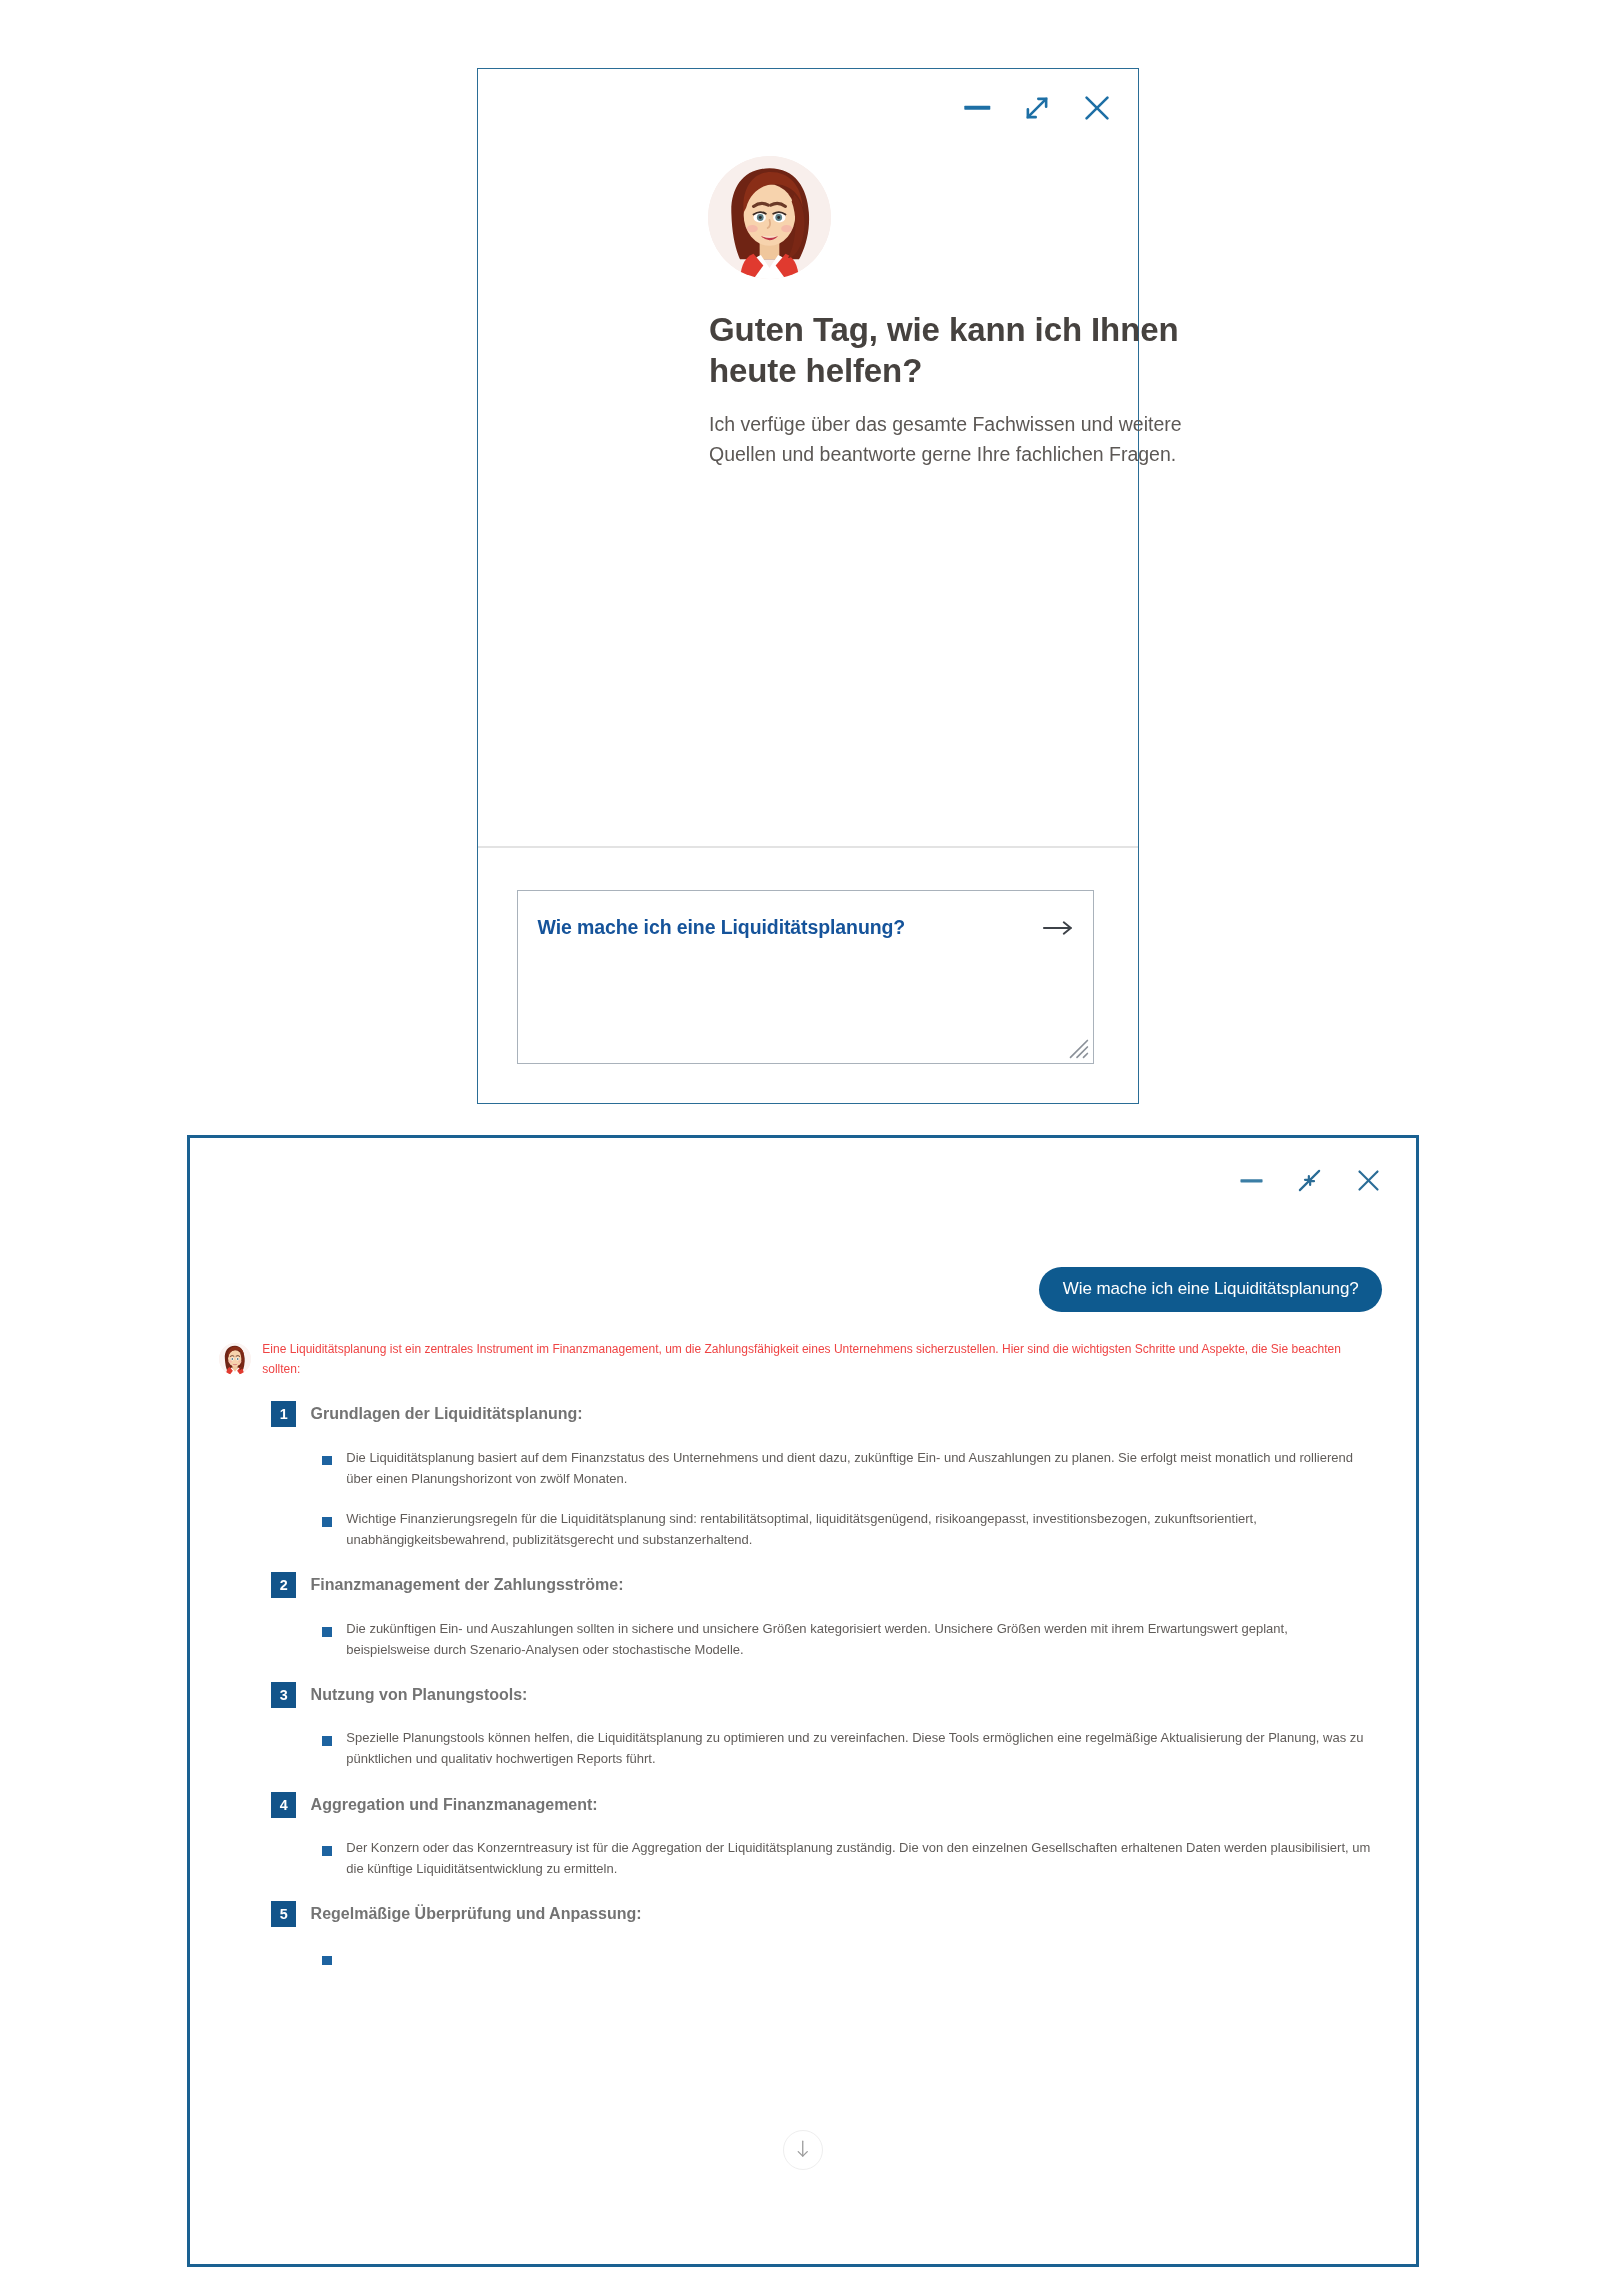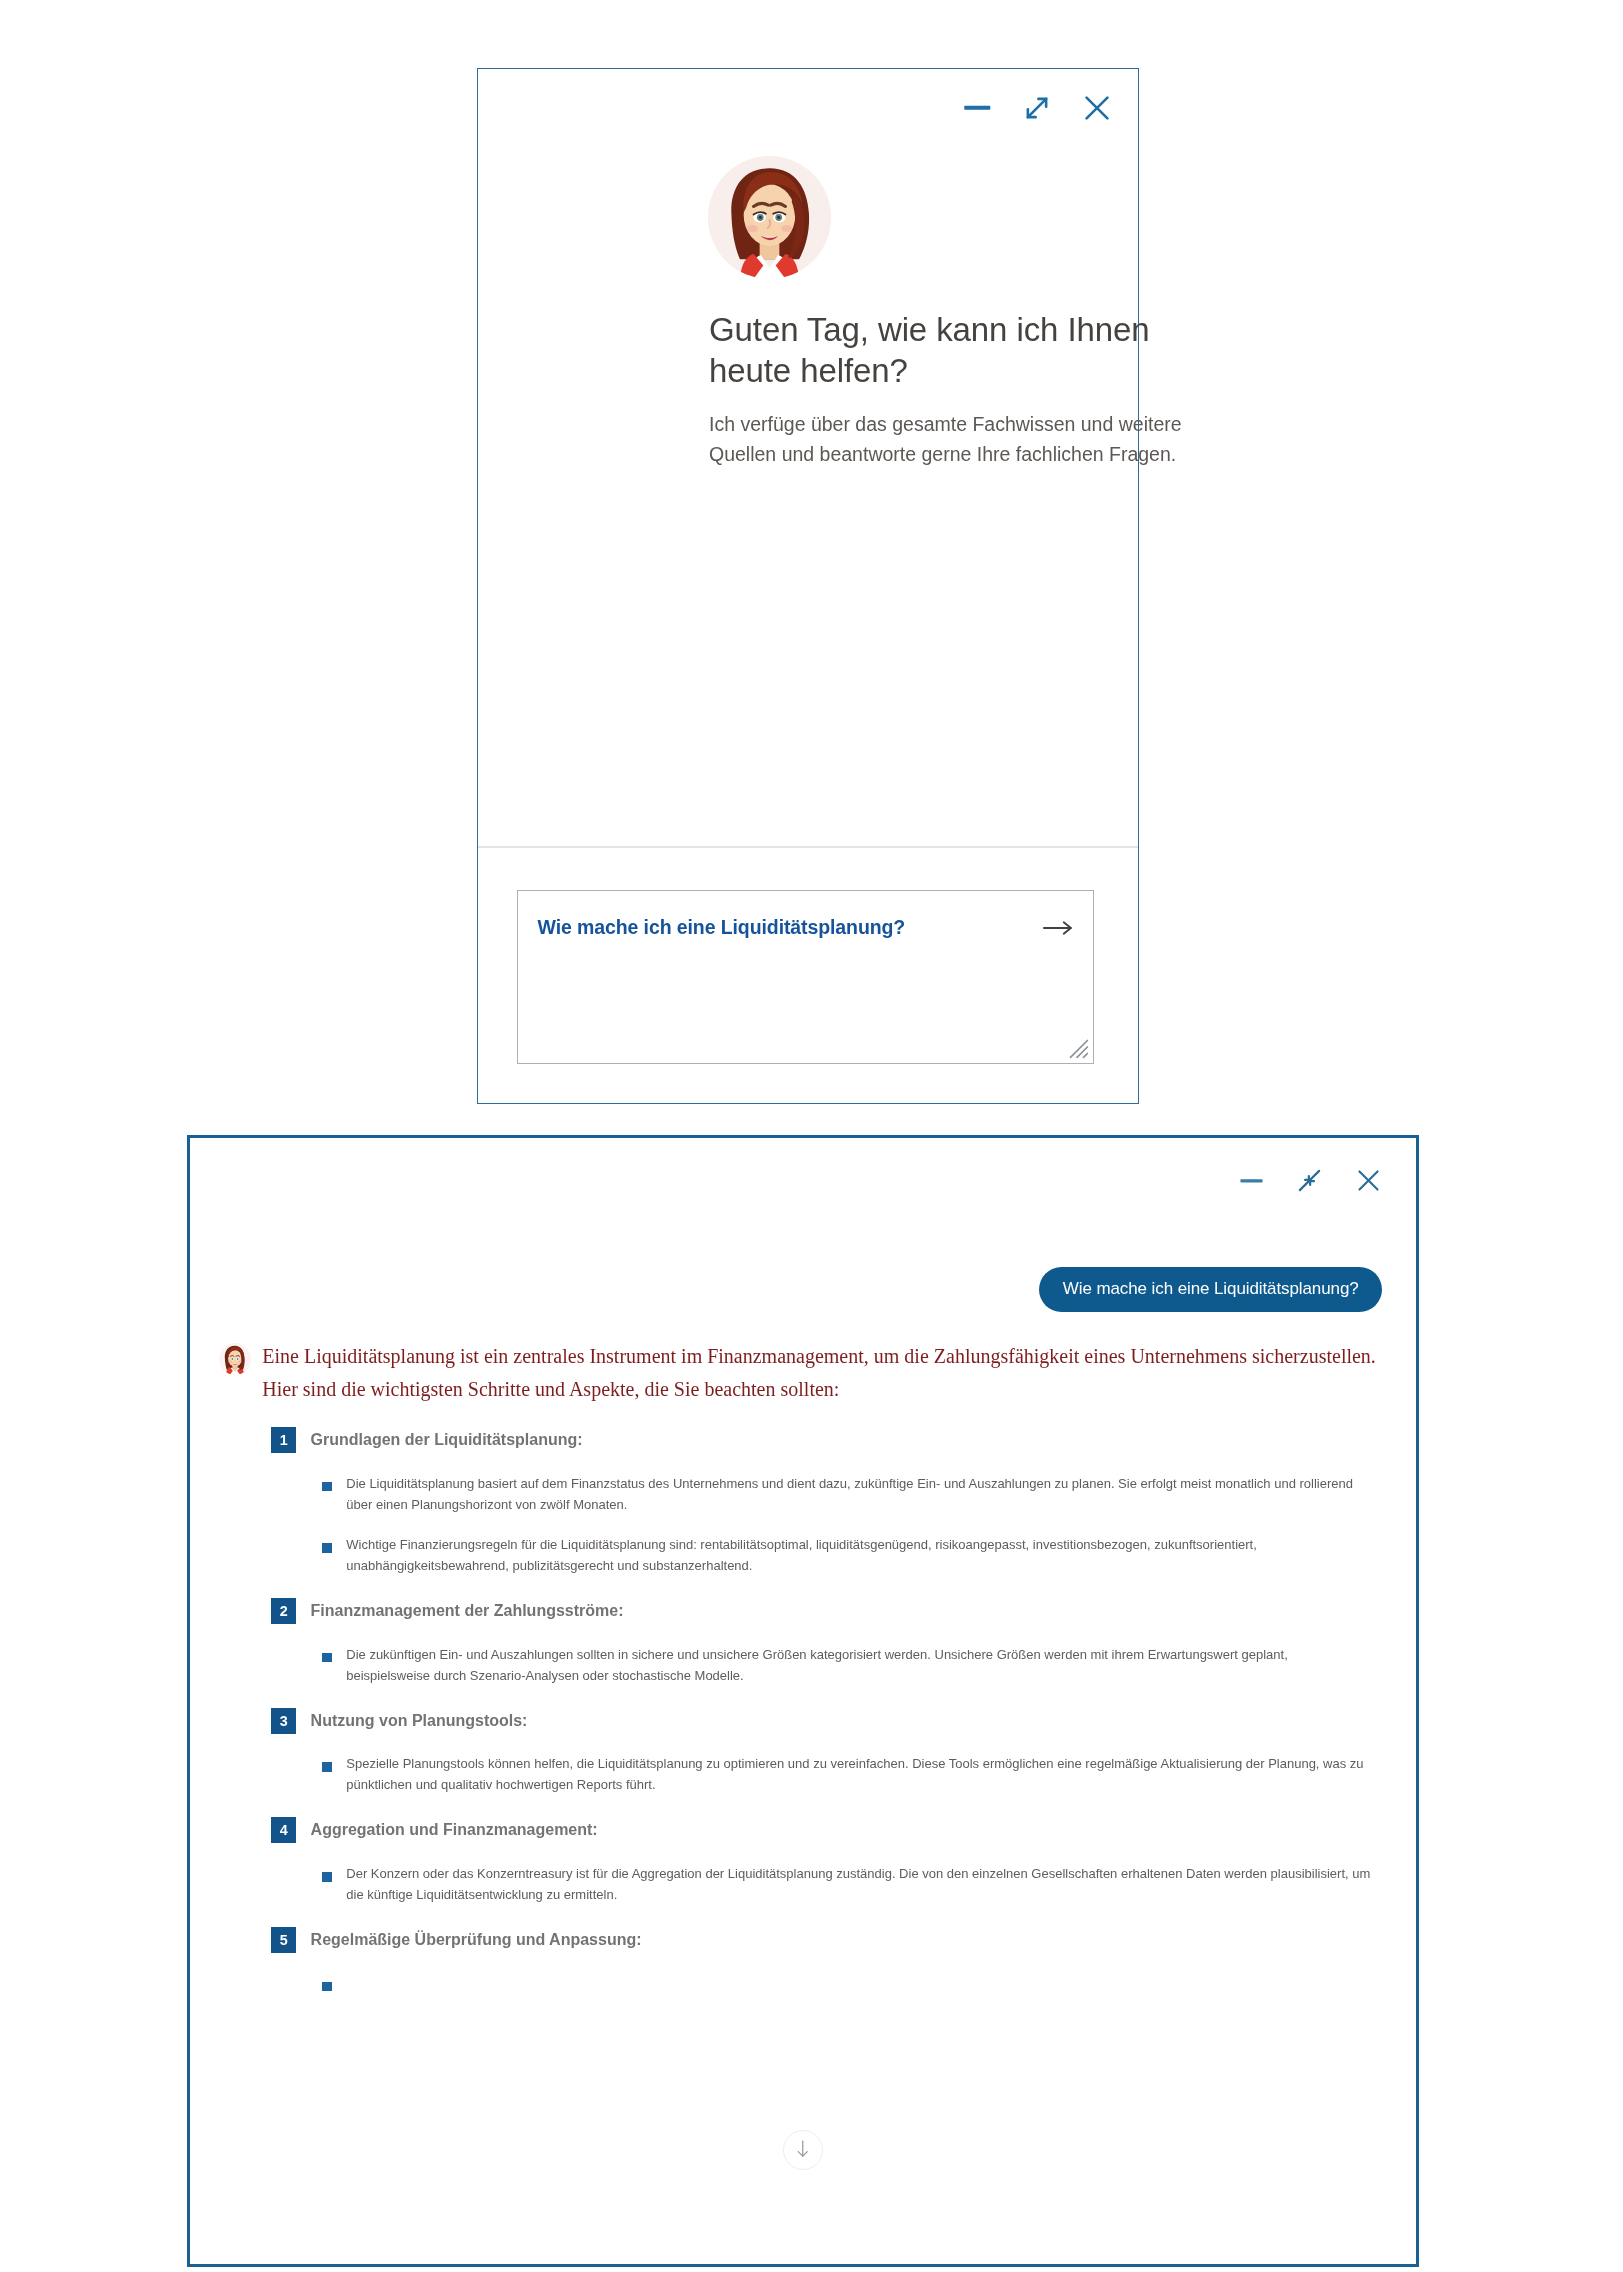--- a/index.html
+++ b/index.html
@@ -77,21 +77,21 @@
   .avatar-large svg { display:block; width: 100%; height: 100%; }
 
   .greet-heading {
     position: absolute;
     left: 13px;
     top: 240px;
     width: 519px;
     font-size: 33px;
     line-height: 1.25;
     color: #46423f;
-    font-weight: 400;
+    font-weight: 700;
     letter-spacing: -0.1px;
   }
   .greet-body {
     position: absolute;
     left: 13px;
     top: 340px;
     width: 526px;
     font-size: 19.5px;
     line-height: 1.55;
     color: #5c5855;
@@ -189,24 +189,23 @@
     background: #faf2f0;
     margin-top: 2.6px;
   }
   .avatar-small svg { display: block; width: 100%; height: 100%; }
 
   .assistant-content {
     margin-left: 11.7px;
     flex: 1 1 auto;
   }
   .intro-par {
-    font-size: 20px;
+    font-size: 12px;
     line-height: 1.62;
-    color: #7f1d1d;
-    font-family: Liberation Serif, serif;
+    color: #ef4444;
   }
 
   .step {
     display: flex;
     align-items: center;
     margin-top: 22px;
   }
   .step-badge {
     flex: 0 0 auto;
     width: 25px;

